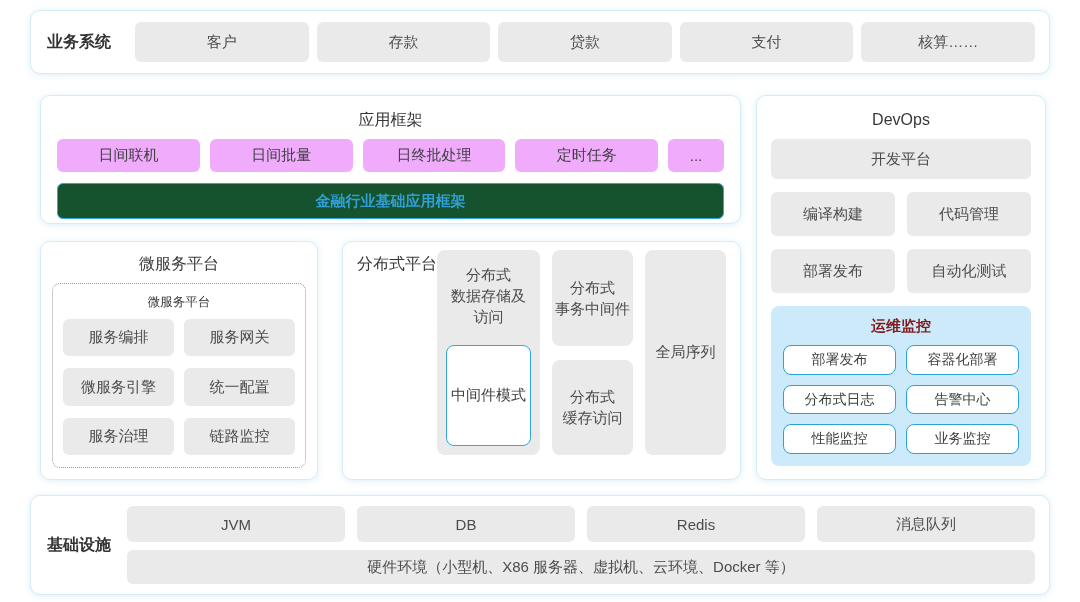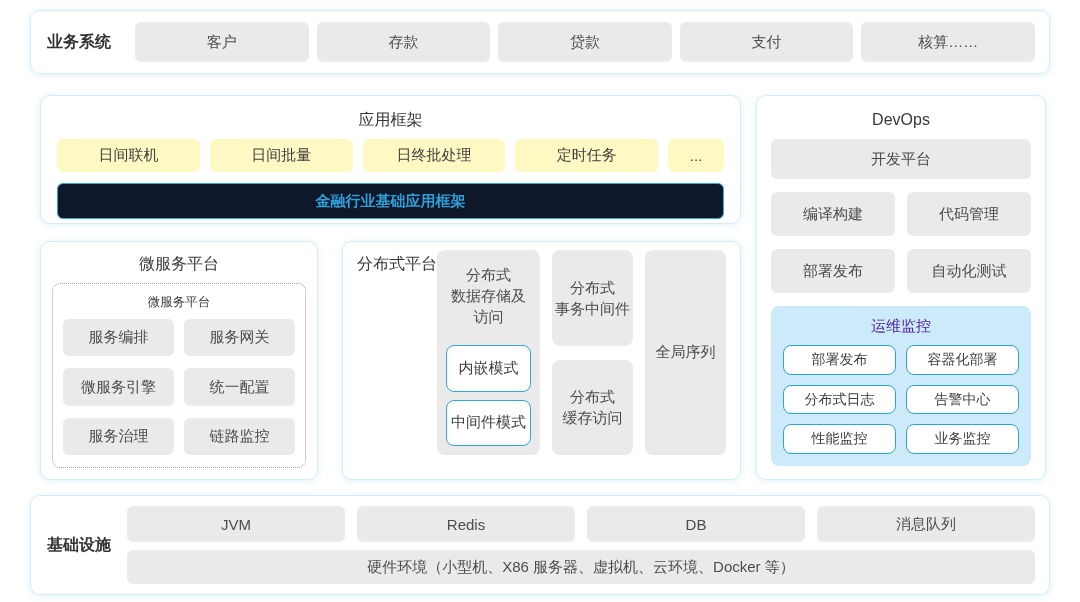--- a/index.html
+++ b/index.html
@@ -18,21 +18,21 @@
   .side-label {
     font-weight: bold; font-size: 16px; color: #333;
     padding: 0 16px; white-space: nowrap;
   }
   .gray-box {
     background: #eaeaea; border-radius: 6px;
     display: flex; align-items: center; justify-content: center;
     color: #4c4c4c; font-size: 15px;
   }
   .blue-box {
-    background: #fef9c3; border-radius: 6px;
+    background: #f0abfc; border-radius: 6px;
     display: flex; align-items: center; justify-content: center;
     color: #3f3f3f; font-size: 15px;
   }
   .white-blue-box {
     background: #fff; border: 1.5px solid #2ba3d8; border-radius: 8px;
     display: flex; align-items: center; justify-content: center;
     color: #3f3f3f; font-size: 14px;
   }
   .panel-title {
     text-align: center; font-size: 16px; color: #383838;
@@ -50,21 +50,21 @@
   
   .middle { display: flex; gap: 15px; margin: 21px 34px 0 40px; height: 385px; }
   .left-col { flex: 1; display: flex; flex-direction: column; gap: 17px; }
 
   .app-framework { height: 129px; padding: 10px 16px 24px; }
   .af-row { display: flex; gap: 10px; }
   .af-row .blue-box { flex: 1; height: 33px; }
   .af-row .blue-box.small { flex: 0 0 56px; }
   .base-framework {
     margin-top: 11px; height: 34px;
-    border: 1px solid #35a6d8; border-radius: 6px; background: #0f172a;
+    border: 1px solid #35a6d8; border-radius: 6px; background: #14532d;
     display: flex; align-items: center; justify-content: center;
     color: #2f9fd6; font-weight: bold; font-size: 15px;
   }
 
   .left-bottom { flex: 1; display: flex; gap: 24px; }
 
   .micro-panel { width: 278px; padding: 8px 11px 11px; display: flex; flex-direction: column; }
   .micro-inner {
     flex: 1; border: 1.5px dotted #9a9a9a; border-radius: 8px;
     padding: 6px 10px 12px; display: flex; flex-direction: column;
@@ -94,21 +94,21 @@
   }
 
   .devops-panel { width: 290px; padding: 10px 14px 13px; display: flex; flex-direction: column; }
   .devops-platform { height: 40px; }
   .devops-grid { display: grid; grid-template-columns: 1fr 1fr; gap: 13px 12px; margin-top: 13px; }
   .devops-grid .gray-box { height: 44px; }
   .monitor-panel {
     margin-top: 13px; flex: 1; background: #cdeafa; border-radius: 8px;
     padding: 7px 12px 12px; display: flex; flex-direction: column;
   }
-  .monitor-title { text-align: center; font-weight: normal; font-size: 15px; color: #4c1d95; margin: 4px 0 9px; }
+  .monitor-title { text-align: center; font-weight: bold; font-size: 15px; color: #7f1d1d; margin: 4px 0 9px; }
   .monitor-grid { flex: 1; display: grid; grid-template-columns: 1fr 1fr; gap: 10px; }
 
   
   .infra {
     display: flex; align-items: center;
     margin: 15px 30px 0 30px; height: 100px; padding: 0 14px 0 0;
   }
   .infra-content { flex: 1; display: flex; flex-direction: column; gap: 8px; }
   .infra-row { display: flex; gap: 12px; }
   .infra-row .gray-box { flex: 1; height: 36px; }
@@ -157,21 +157,20 @@
           </div>
         </div>
       </div>
 
       <div class="panel dist-panel">
         <div class="panel-title">分布式平台</div>
         <div class="dist-body">
           <div class="dist-storage">
             <div class="dist-storage-title pre-line">分布式
 数据存储及访问</div>
-            <div class="mode-box">内嵌模式</div>
             <div class="mode-box">中间件模式</div>
           </div>
           <div class="dist-col">
             <div class="dist-cell pre-line">分布式
 事务中间件</div>
             <div class="dist-cell pre-line">分布式
 缓存访问</div>
           </div>
           <div class="dist-col">
             <div class="dist-cell">全局序列</div>
@@ -202,19 +201,19 @@
       </div>
     </div>
   </div>
 </div>
 
 <div class="panel infra">
   <div class="side-label">基础设施</div>
   <div class="infra-content">
     <div class="infra-row">
       <div class="gray-box">JVM</div>
+      <div class="gray-box">DB</div>
       <div class="gray-box">Redis</div>
-      <div class="gray-box">DB</div>
       <div class="gray-box">消息队列</div>
     </div>
     <div class="gray-box hardware-box">硬件环境（小型机、X86 服务器、虚拟机、云环境、Docker 等）</div>
   </div>
 </div>
 
 </body></html>

